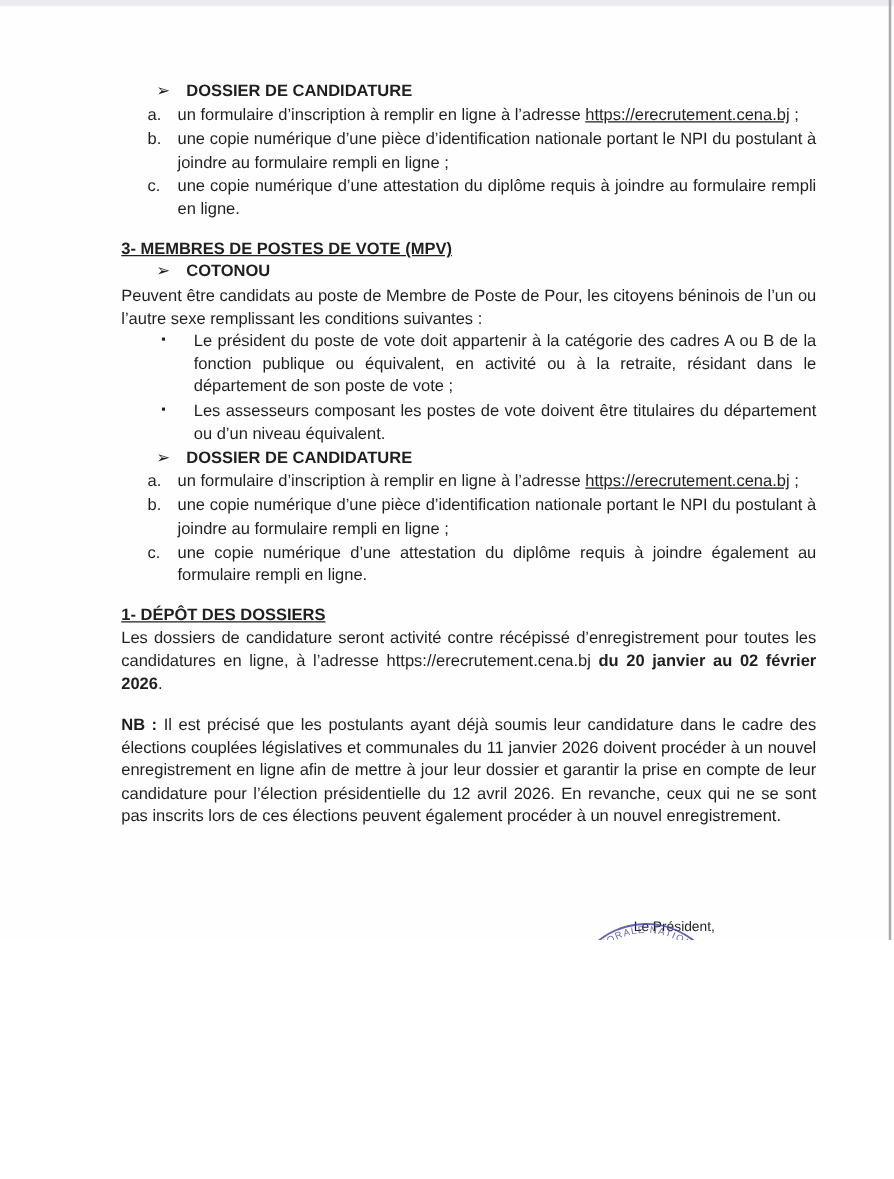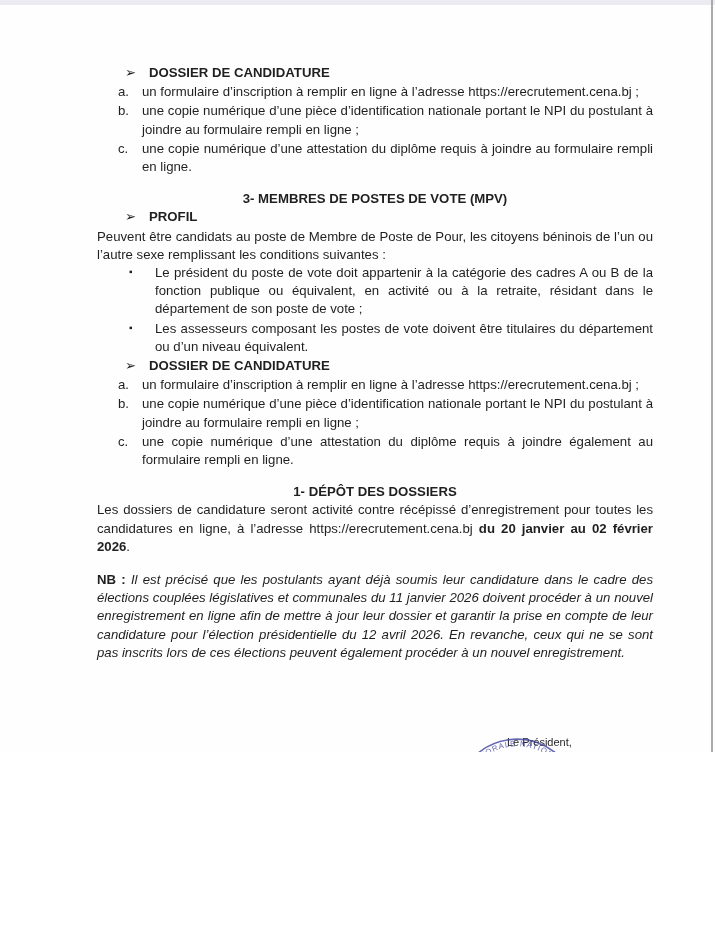--- a/index.html
+++ b/index.html
@@ -11,28 +11,28 @@
   .scan-right{position:absolute;top:0;left:711px;width:2px;height:943px;background:#ababab;}
   .scan-bottom-band{position:absolute;top:933px;left:0;width:715px;height:3px;background:#eceae7;}
   .scan-bottom-edge{position:absolute;top:941px;left:0;width:715px;height:2px;background:#d4d2d0;}
 
   .content{
     position:absolute;top:64px;left:97px;width:556px;
     font-size:13.2px;line-height:18.2px;text-align:justify;
   }
   .arrow-head{font-weight:bold;margin:0 0 1px 28px;text-align:left;}
   .arrow-head .arrow{display:inline-block;width:24px;font-weight:normal;}
-  .sec-head{font-weight:bold;text-align:center;} .mt14{margin-top:14px;}
+  .sec-head{font-weight:bold;text-align:left;text-decoration:underline;} .mt14{margin-top:14px;}
   .li{position:relative;padding-left:45px;margin-bottom:1px;}
   .li .mk{position:absolute;left:21px;top:0;}
   .bullet{position:relative;padding-left:58px;margin-bottom:1px;}
   .bullet .mk{position:absolute;left:32px;top:-1px;font-size:10px;}
-  .url{}
+  .url{text-decoration:underline;}
   .bold{font-weight:bold;}
-  .italic{font-style:italic;margin-top:40px;}
+  .italic{margin-top:40px;}
   .para{margin:0;}
   .nb-block{margin-top:15px;}
 
   .sig-title{position:absolute;top:736px;left:507px;font-size:11px;z-index:1;}
   .sig-name{position:absolute;top:800px;left:505px;font-size:13.5px;font-weight:bold;z-index:1;}
   .stamp{position:absolute;top:724px;left:441px;width:152px;height:152px;z-index:2;opacity:.82;transform:rotate(-8deg);}
   .signature{position:absolute;top:738px;left:468px;width:232px;height:108px;z-index:3;opacity:.9;}
 
   .footer{
     position:absolute;top:891px;left:0;width:715px;text-align:center;
@@ -64,21 +64,21 @@
       <span class="mk">b.</span>
       <span>une copie numérique d’une pièce d’identification nationale portant le NPI du postulant à joindre au formulaire rempli en ligne ;</span>
     </div>
     <div class="li">
       <span class="mk">c.</span>
       <span>une copie numérique d’une attestation du diplôme requis à joindre au formulaire rempli en ligne.</span>
     </div>
 
     <div class="sec-head mt14">3- MEMBRES DE POSTES DE VOTE (MPV)</div>
     <div class="arrow-head">
-      <span class="arrow">➢</span><span>PROFIL</span>
+      <span class="arrow">➢</span><span>COTONOU</span>
     </div>
     <p class="para">Peuvent être candidats au poste de Membre de Poste de Pour, les citoyens béninois de l’un ou l’autre sexe remplissant les conditions suivantes :</p>
     <div class="bullet">
       <span class="mk">▪</span>
       <span>Le président du poste de vote doit appartenir à la catégorie des cadres A ou B de la fonction publique ou équivalent, en activité ou à la retraite, résidant dans le département de son poste de vote ;</span>
     </div>
     <div class="bullet">
       <span class="mk">▪</span>
       <span>Les assesseurs composant les postes de vote doivent être titulaires du département ou d’un niveau équivalent.</span>
     </div>

